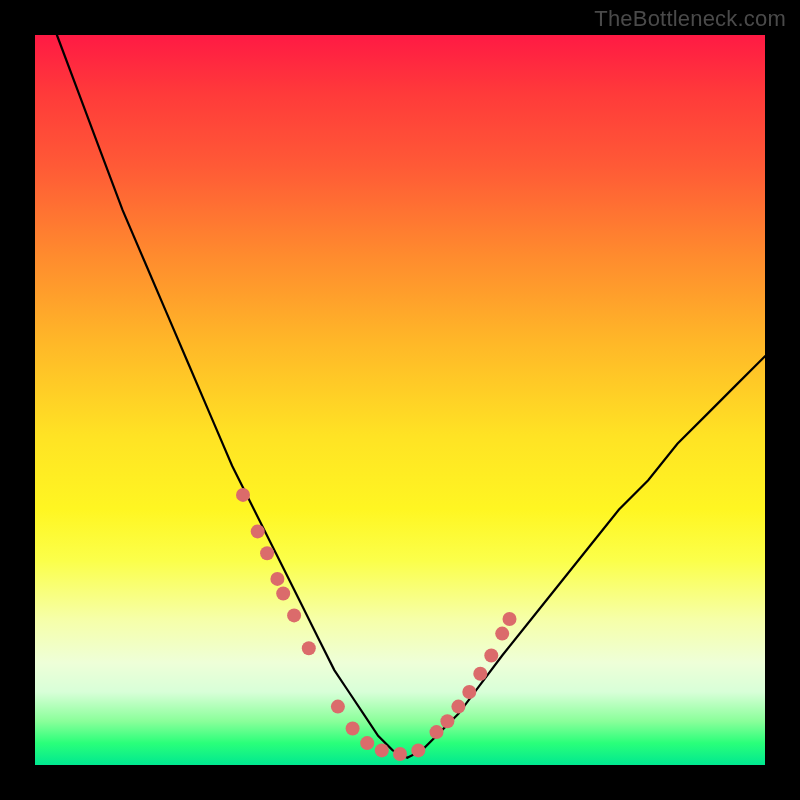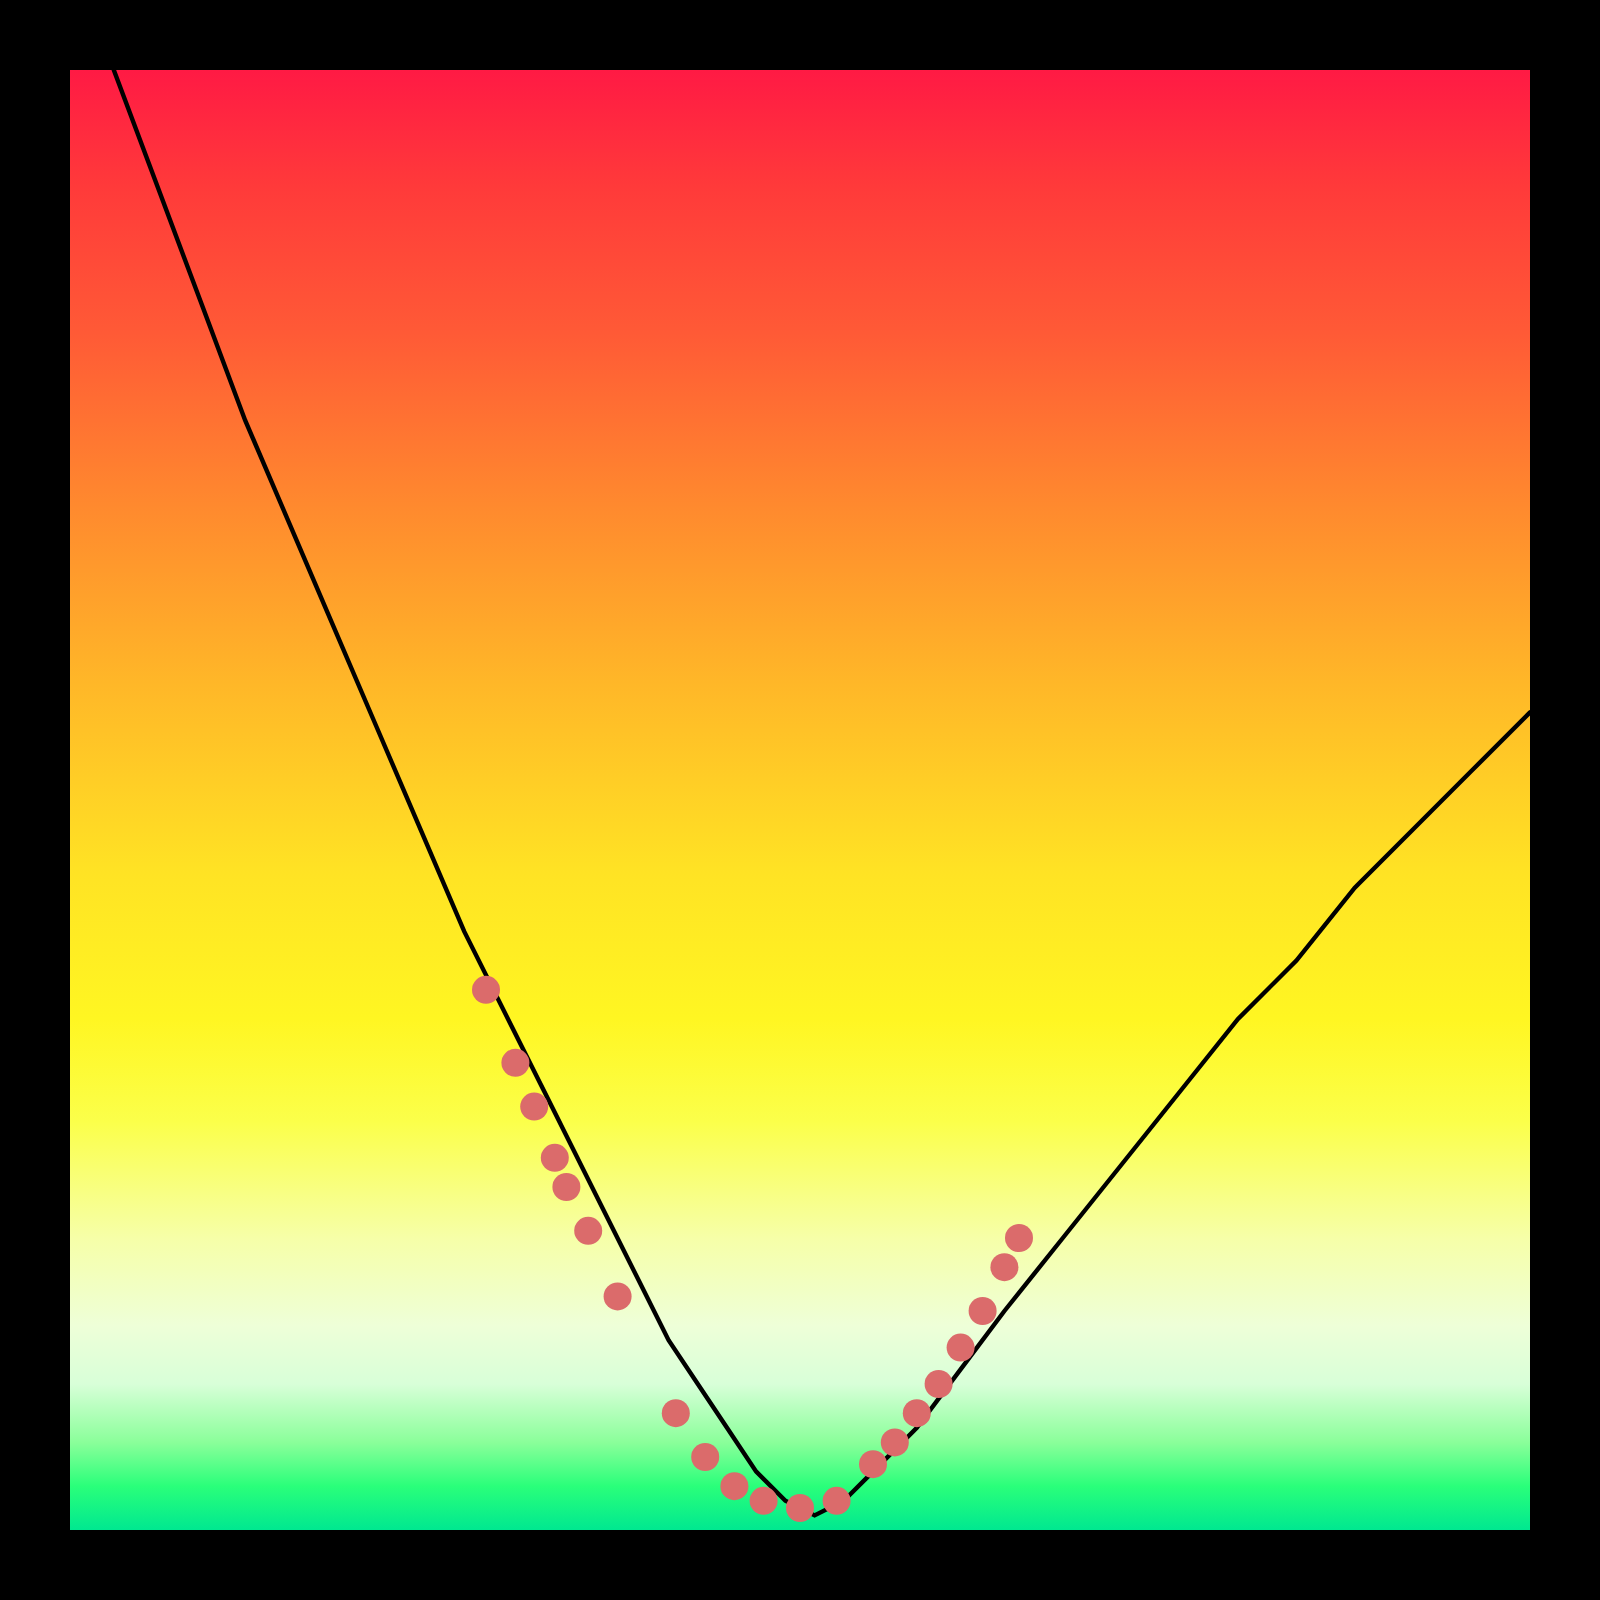--- a/index.html
+++ b/index.html
@@ -83,13 +83,14 @@
           <circle cx="412.4" cy="686.2" r="7" fill="#db6b6b"></circle>
           <circle cx="423.4" cy="671.6" r="7" fill="#db6b6b"></circle>
           <circle cx="434.3" cy="657.0" r="7" fill="#db6b6b"></circle>
           <circle cx="445.3" cy="638.8" r="7" fill="#db6b6b"></circle>
           <circle cx="456.3" cy="620.5" r="7" fill="#db6b6b"></circle>
           <circle cx="467.2" cy="598.6" r="7" fill="#db6b6b"></circle>
           <circle cx="474.5" cy="584.0" r="7" fill="#db6b6b"></circle>
         </g>
     </svg>
   </div>
+  <div class="watermark">TheBottleneck.com</div>
 </div>
 
 </body></html>

